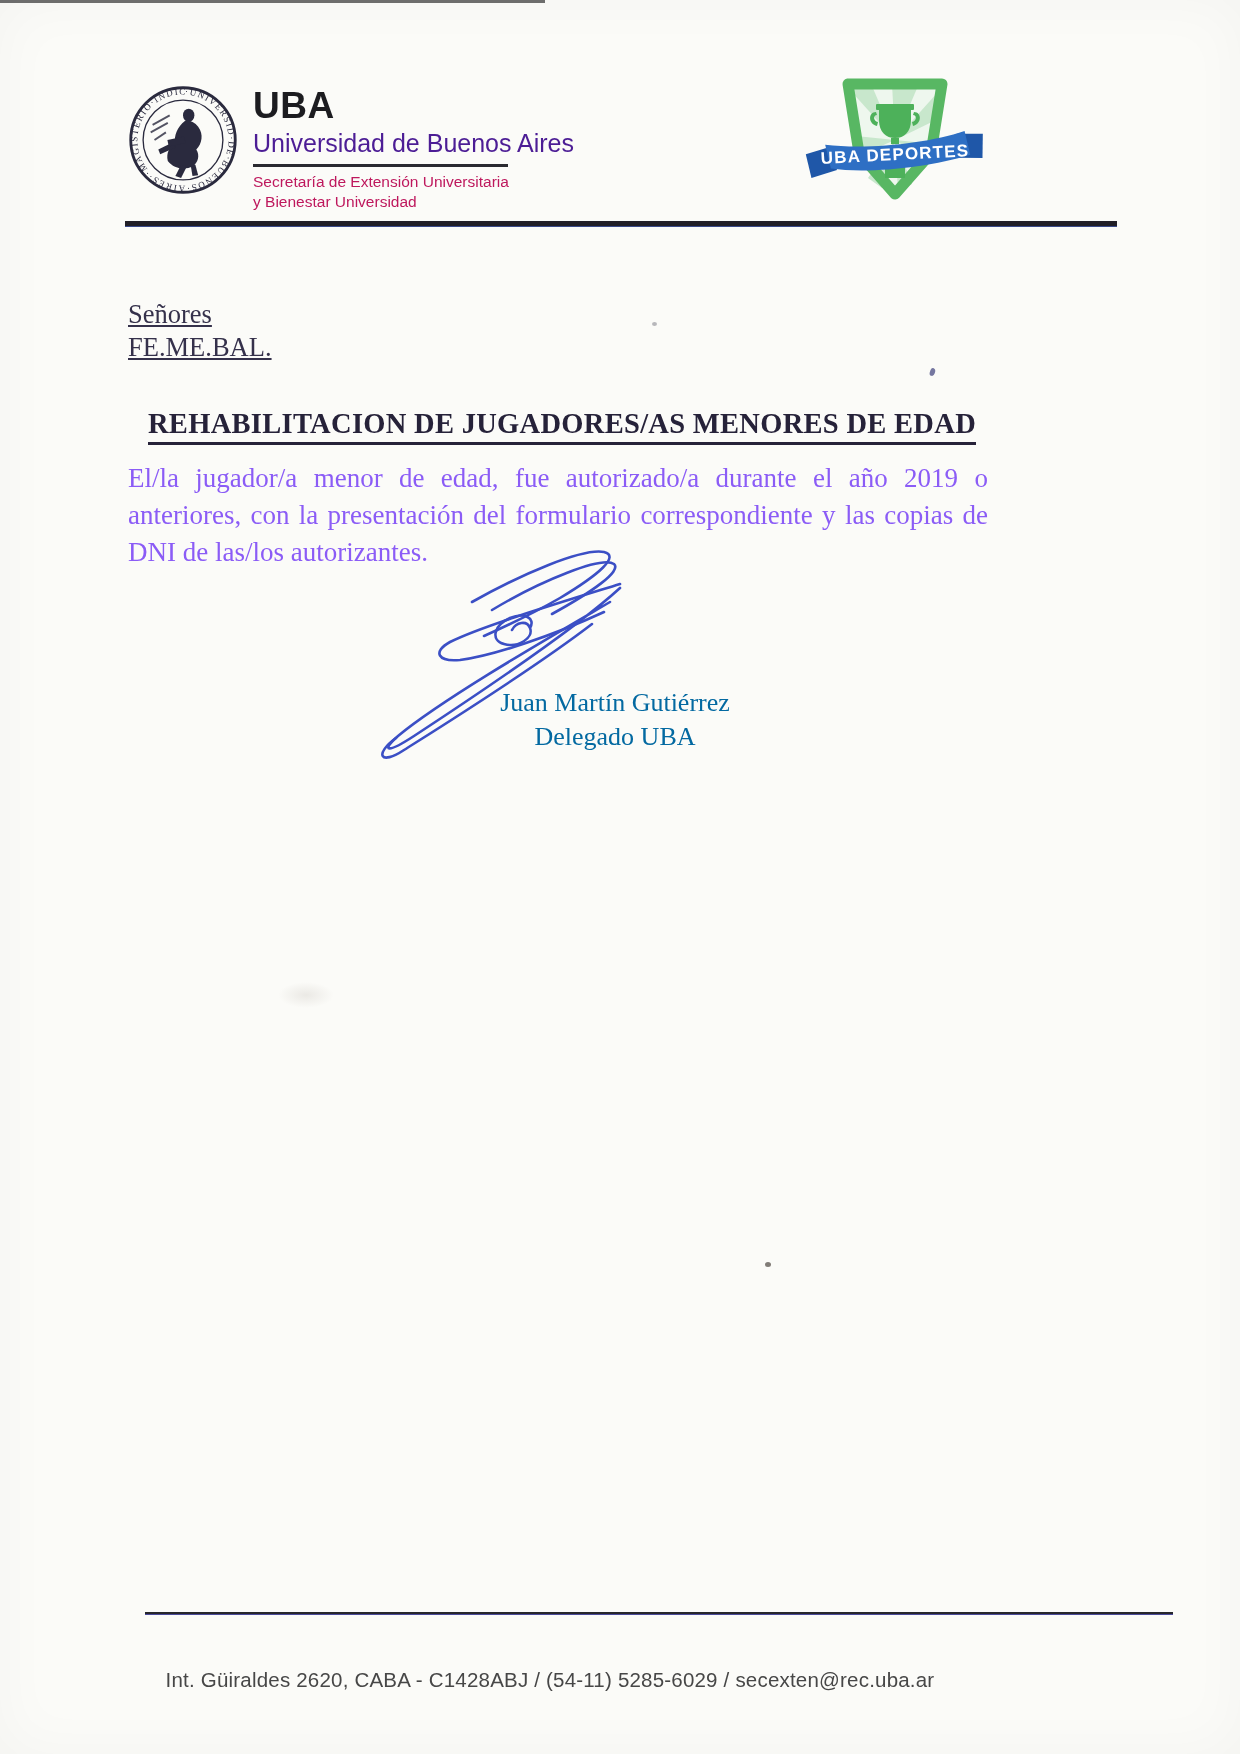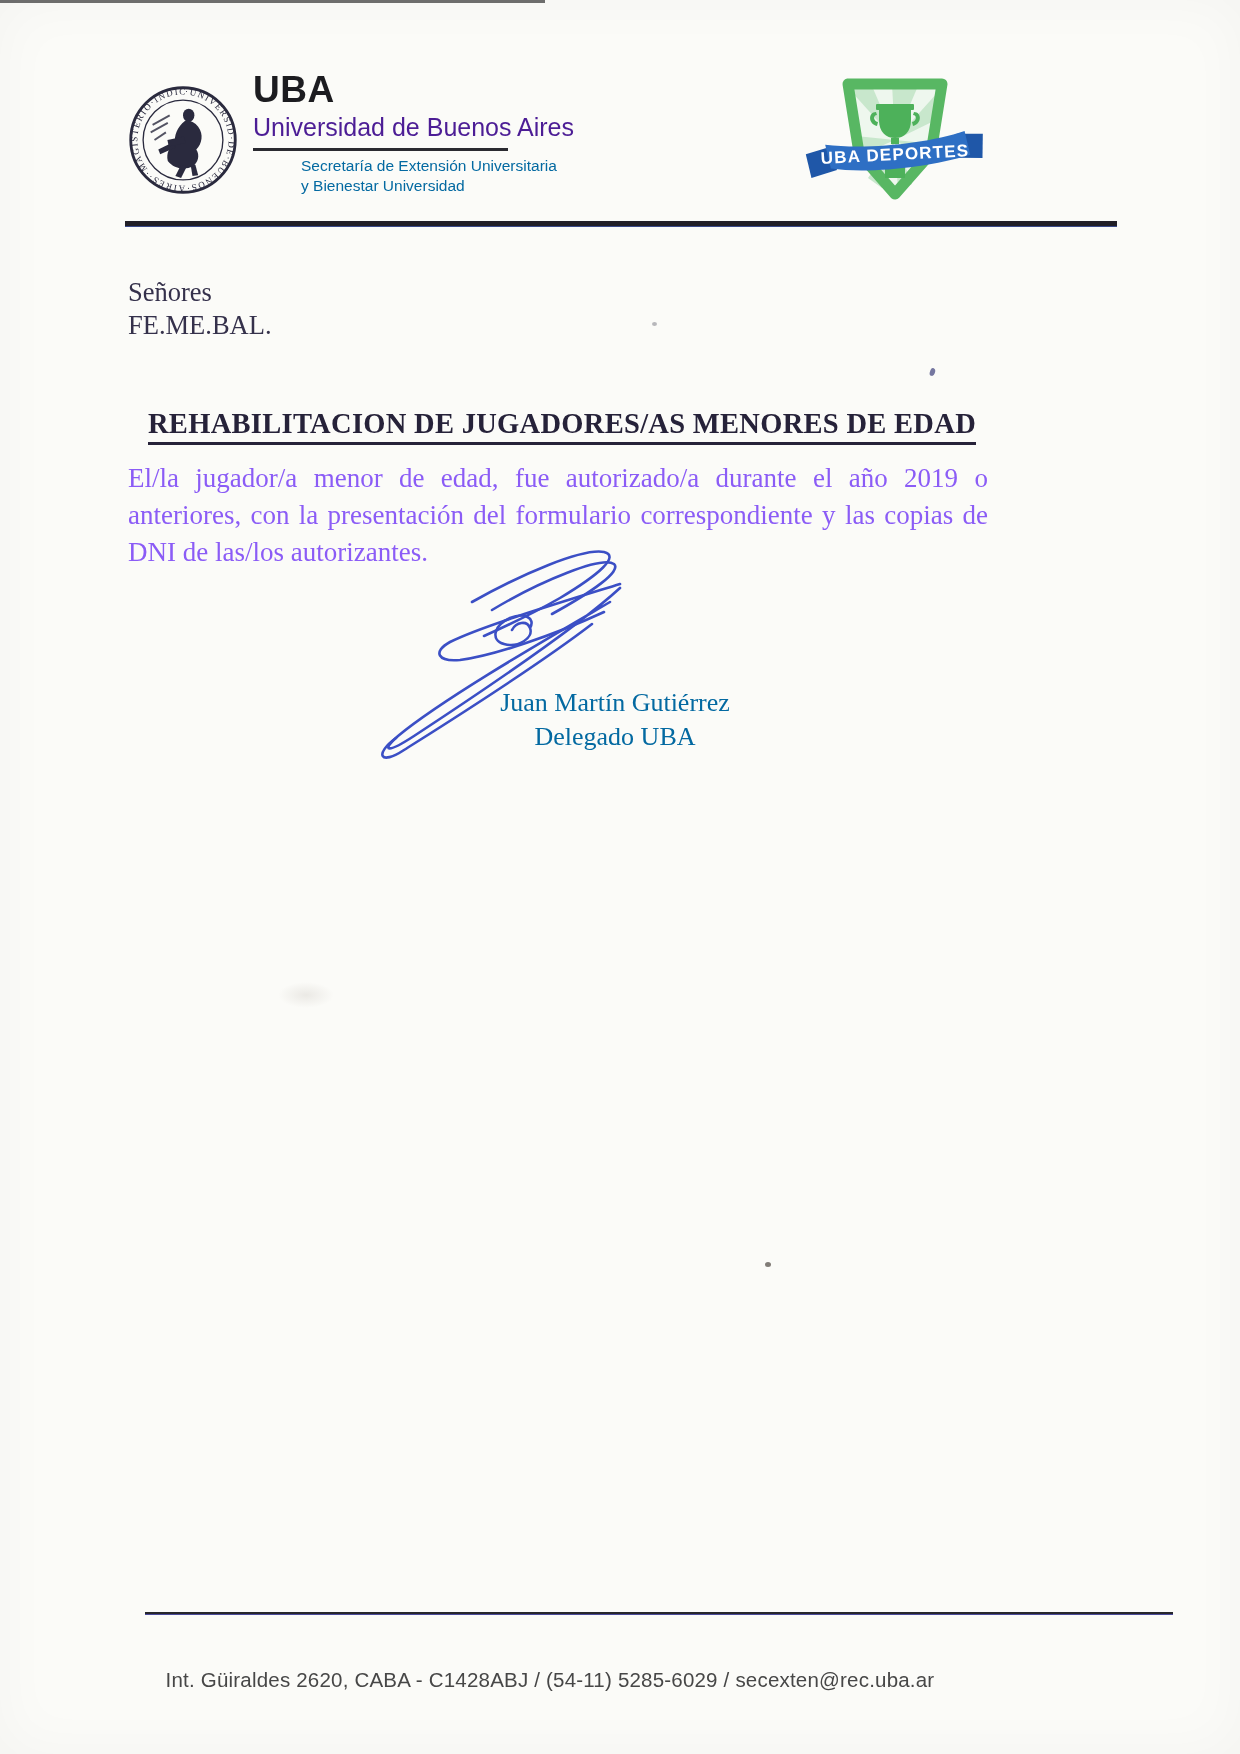--- a/index.html
+++ b/index.html
@@ -13,33 +13,33 @@
   
   .scan-edge-top { position:absolute; left:0; top:0; width:545px; height:3px; background:#4a4a4a; opacity:.8; }
   .speck { position:absolute; border-radius:50%; }
   .speck-a { left:765px; top:1262px; width:6px; height:5px; background:#6b6560; opacity:.85; }
   .speck-b { left:930px; top:368px; width:5px; height:8px; background:#3c3f7a; opacity:.7; transform:rotate(20deg); border-radius:40% 60% 50% 50%; }
   .speck-c { left:652px; top:322px; width:5px; height:4px; background:#8a8a92; opacity:.6; }
   .smudge { position:absolute; left:278px; top:982px; width:56px; height:26px; background:radial-gradient(ellipse at center, rgba(160,150,140,.18), rgba(160,150,140,0) 70%); }
 
   
   .seal { position:absolute; left:126px; top:83px; }
-  .uba-textblock { position:absolute; left:253px; top:70px; font-family:"Liberation Sans", sans-serif; color:#1c1c20; }
+  .uba-textblock { position:absolute; left:253px; top:86px; font-family:"Liberation Sans", sans-serif; color:#1c1c20; }
   .uba-acronym { font-size:37px; font-weight:bold; letter-spacing:.5px; line-height:40px; }
   .uba-university { font-size:25px; line-height:30px; margin-top:2px; color:#4c1d95; }
   .uba-divider { width:255px; height:3px; background:#2a2a30; margin:6px 0 5px 0; }
-  .uba-secretariat { font-size:15.5px; line-height:20px; color:#0369a1;margin-left:48px; }
+  .uba-secretariat { font-size:15.5px; line-height:20px; color:#be185d; }
 
   .deportes { position:absolute; left:788px; top:78px; }
 
   .header-rule { position:absolute; left:125px; top:221px; width:992px; height:6px; background:#211f27; border-bottom:1.5px solid #3a4a8a; }
 
   
   .date-line { position:absolute; right:256px; top:250px; font-size:26.5px; color:#35314b; }
-  .addressee { position:absolute; left:128px; top:276px; font-size:26.5px; line-height:33px; color:#35314b; }
+  .addressee { position:absolute; left:128px; top:298px; font-size:26.5px; line-height:33px; color:#35314b;text-decoration:underline; }
   .title-row { position:absolute; left:0; top:408px; width:1124px; text-align:center; }
   .title {
     display:inline-block; font-size:28.5px; font-weight:bold; color:#262239;
     border-bottom:3px solid #262239; padding-bottom:2px; letter-spacing:.3px;
   }
   .body-par {
     position:absolute; left:128px; top:460px; width:860px;
     font-size:27px; line-height:37px; color:#8b5cf6; text-align:justify;
   }
 

